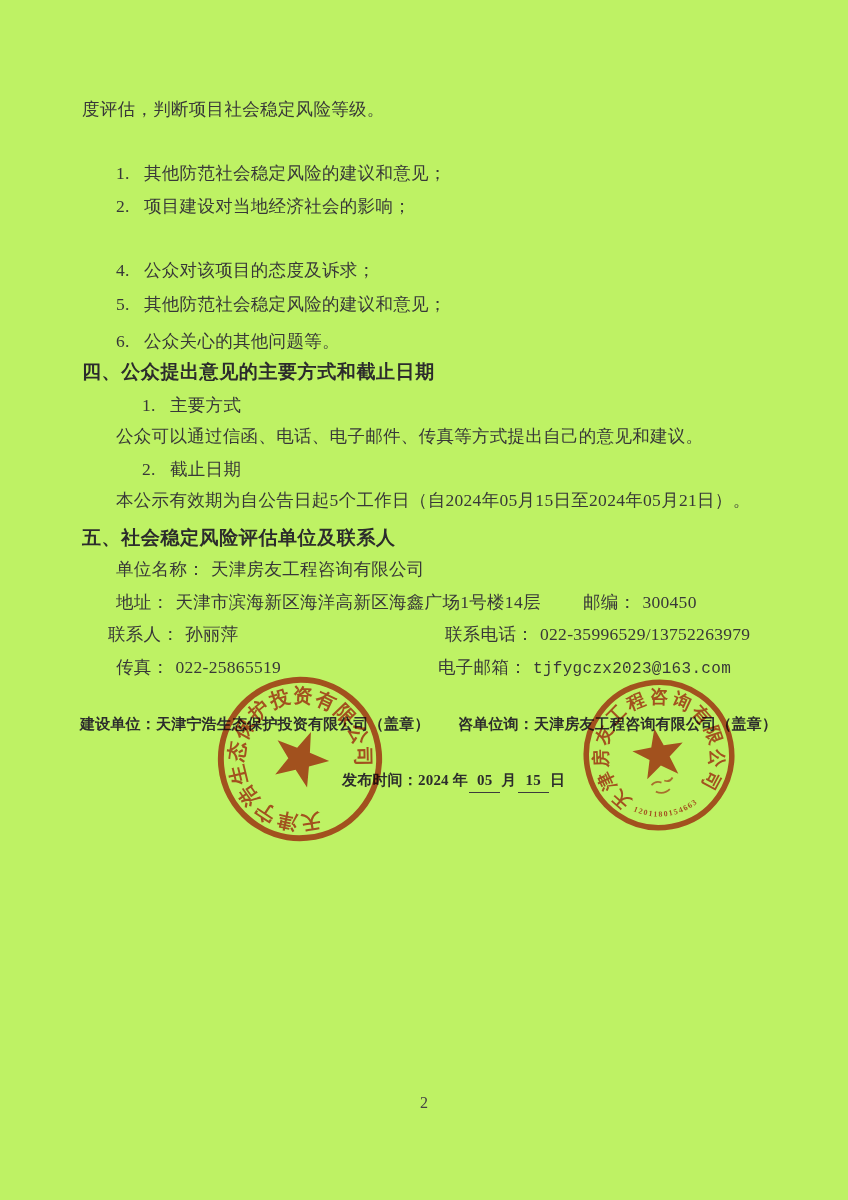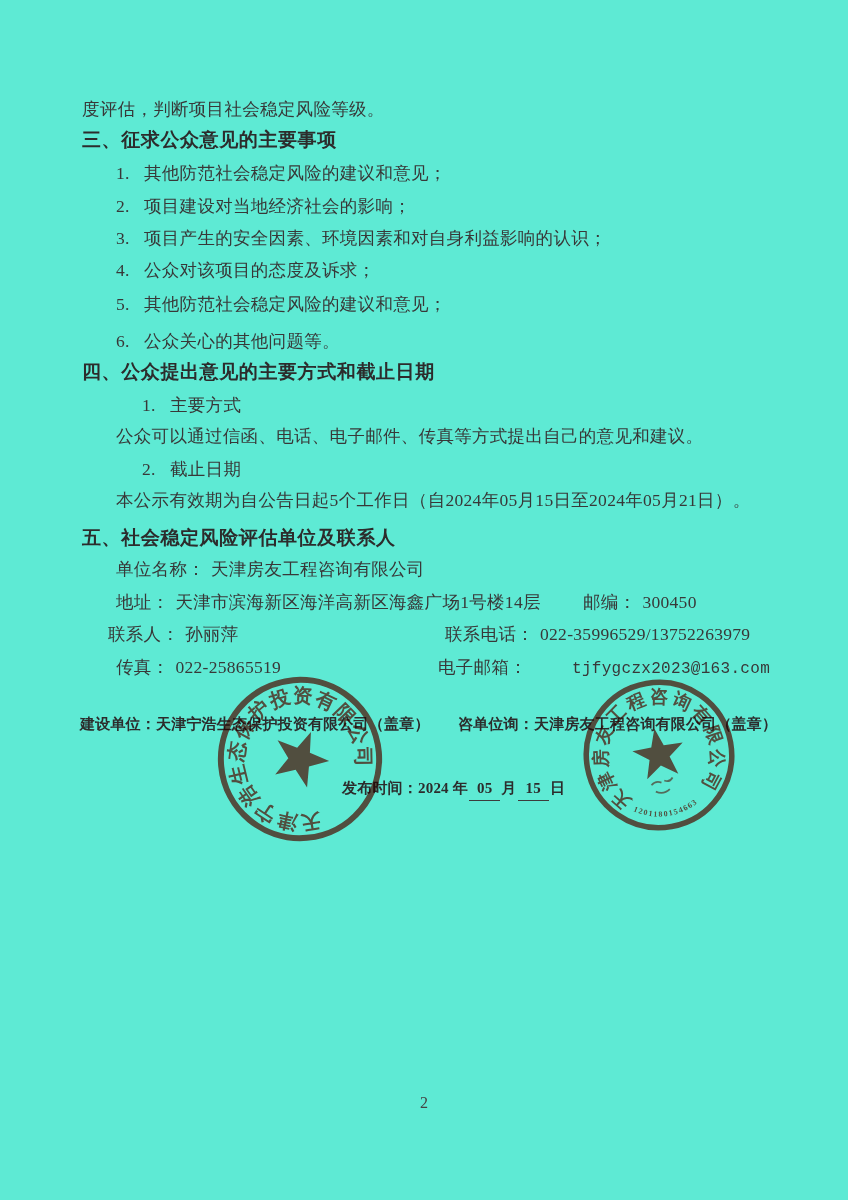--- a/index.html
+++ b/index.html
@@ -1,45 +1,45 @@
 <!DOCTYPE html>
 <html><head>
 <meta charset="utf-8">
 <style>
   html,body{margin:0;padding:0;background:#ffffff;}
   .page{
     position:relative;
     width:848px;height:1200px;
-    background:#5eead4;
+    background:#bef264;
     overflow:hidden;
     font-family:"Liberation Serif","DejaVu Serif",serif;
     color:#383838;
   }
   .line{
     position:absolute;
     white-space:nowrap;
     font-size:17.5px;
     line-height:24px;
     letter-spacing:0.3px;
   }
   .h{
     font-weight:bold;
     font-size:19px;
     color:#2c2c2c;
     letter-spacing:0.6px;
   }
   .inum{display:inline-block;min-width:28px;}
   .lbl{margin-right:6px;}
-  .mono{font-family:"Liberation Mono","DejaVu Sans Mono",monospace;font-size:16px;margin-left:39px;}
+  .mono{font-family:"Liberation Mono","DejaVu Sans Mono",monospace;font-size:16px;}
   .footer-line{font-weight:bold;font-size:15px;color:#2c2c2c;letter-spacing:0.2px;}
   .ul{
     display:inline-block;
     border-bottom:1.6px solid #3c3c3c;
     padding:0 8px;
-    margin:16px 1px;
+    margin:8px 1px;
   }
   .pagenum{
     position:absolute;left:0;right:0;
     text-align:center;
     font-size:16px;color:#444;
   }
   .seal{
     position:absolute;
     color:#d64237;
     opacity:0.9;
@@ -50,30 +50,26 @@
   .seal-right{left:580px;top:676px;width:158px;height:158px;transform:rotate(-10deg);}
   .seal text{fill:currentColor;font-family:"Liberation Serif","DejaVu Serif",serif;font-weight:bold;}
 </style>
 </head>
 <body>
 
 <div class="page">
 
   <div class="line" style="left:82px;top:97px">度评估，判断项目社会稳定风险等级。</div>
 
-  <div class="line h" style="left:82px;top:128px">三、征求公众意见的主要事项</div>
 
   <div class="line" style="left:116px;top:161px">
     <span class="inum">1.</span><span>其他防范社会稳定风险的建议和意见；</span>
   </div>
   <div class="line" style="left:116px;top:194px">
     <span class="inum">2.</span><span>项目建设对当地经济社会的影响；</span>
-  </div>
-  <div class="line" style="left:116px;top:226px">
-    <span class="inum">3.</span><span>项目产生的安全因素、环境因素和对自身利益影响的认识；</span>
   </div>
   <div class="line" style="left:116px;top:258px">
     <span class="inum">4.</span><span>公众对该项目的态度及诉求；</span>
   </div>
   <div class="line" style="left:116px;top:292px">
     <span class="inum">5.</span><span>其他防范社会稳定风险的建议和意见；</span>
   </div>
   <div class="line" style="left:116px;top:329px">
     <span class="inum">6.</span><span>公众关心的其他问题等。</span>
   </div>

